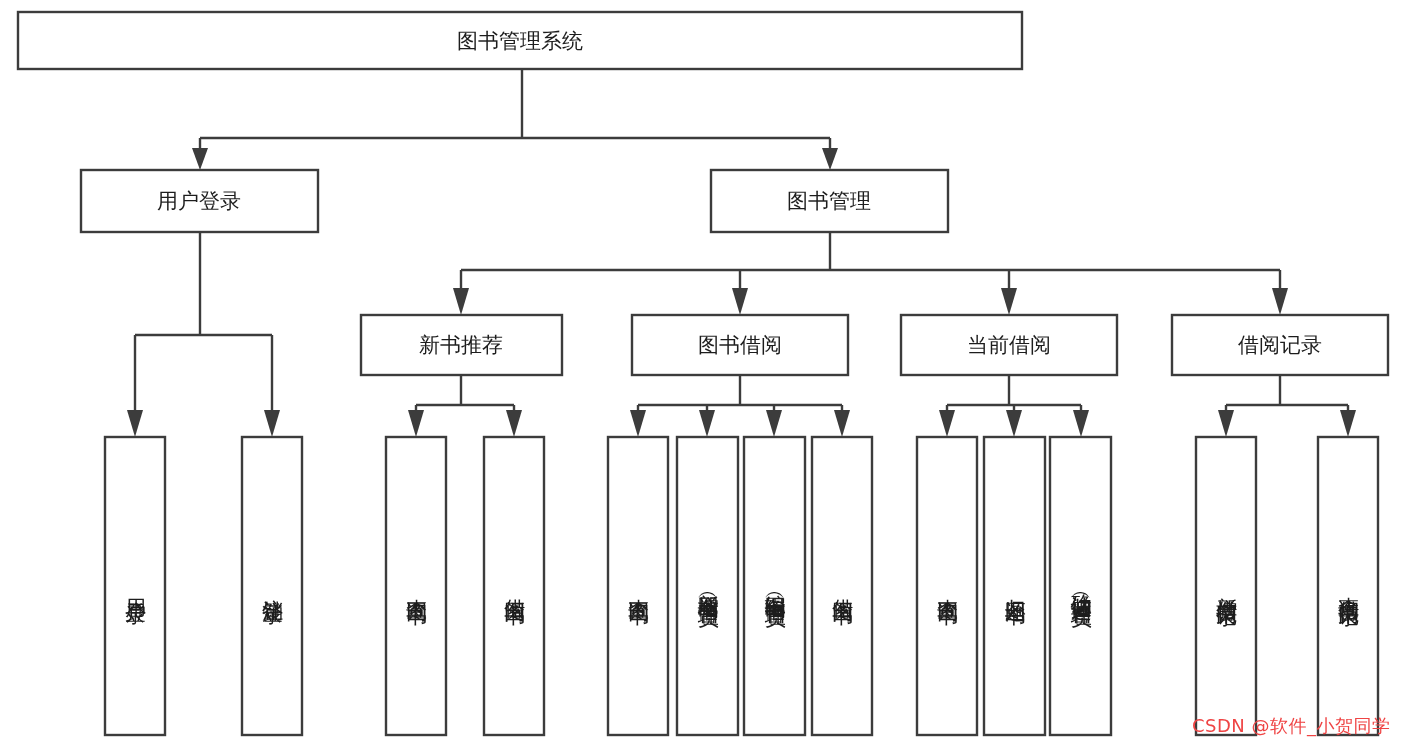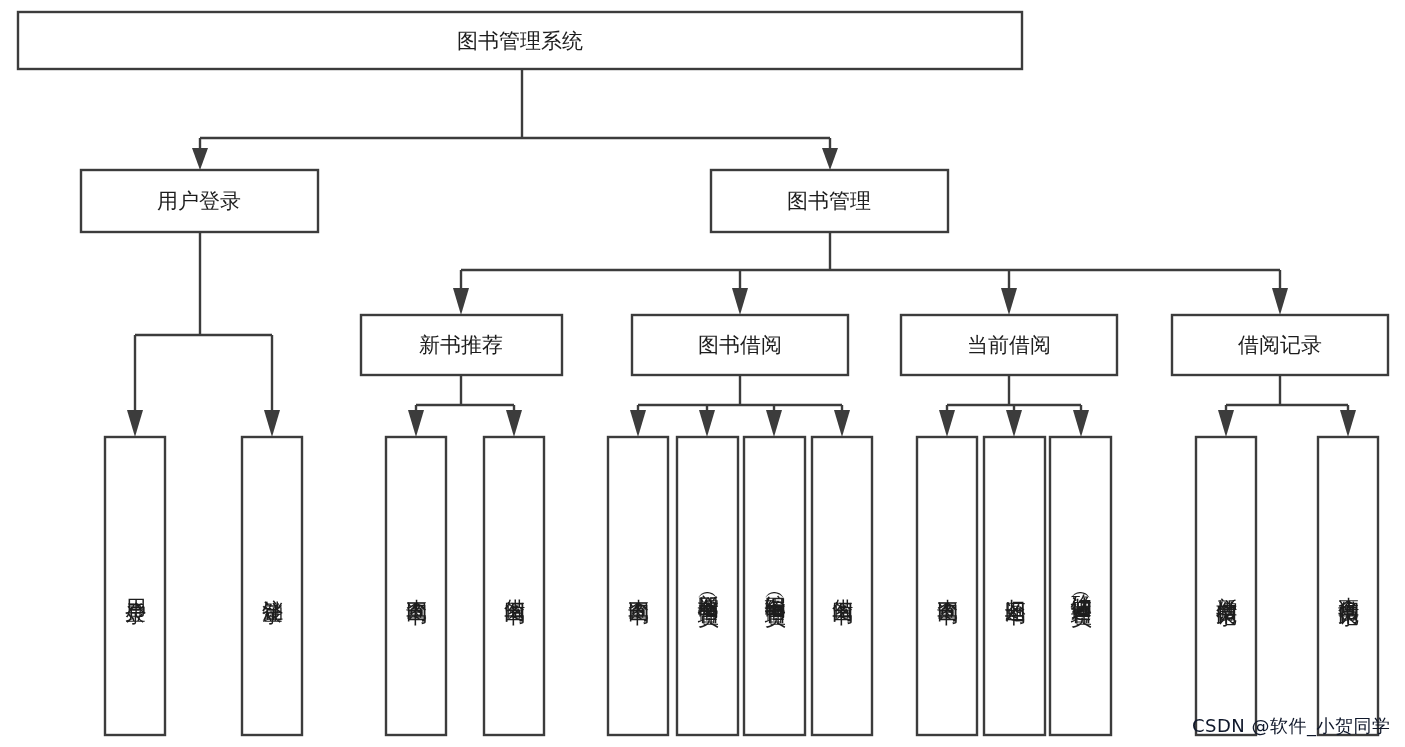--- a/index.html
+++ b/index.html
@@ -62,21 +62,21 @@
     white-space: nowrap;
     display: flex;
     align-items: center;
     justify-content: center;
     pointer-events: none;
   }
   .watermark {
     position: absolute;
     font-family: "DejaVu Sans", "Liberation Sans", sans-serif;
     font-size: 18px;
-    color: #0f172a;
+    color: #ef4444;
     white-space: nowrap;
     letter-spacing: 0.5px;
   }
 </style>
 </head>
 <body>
 
 <div id="diagram-root">
 
   <svg id="flow-svg" viewBox="0 0 1405 747" xmlns="http://www.w3.org/2000/svg">

